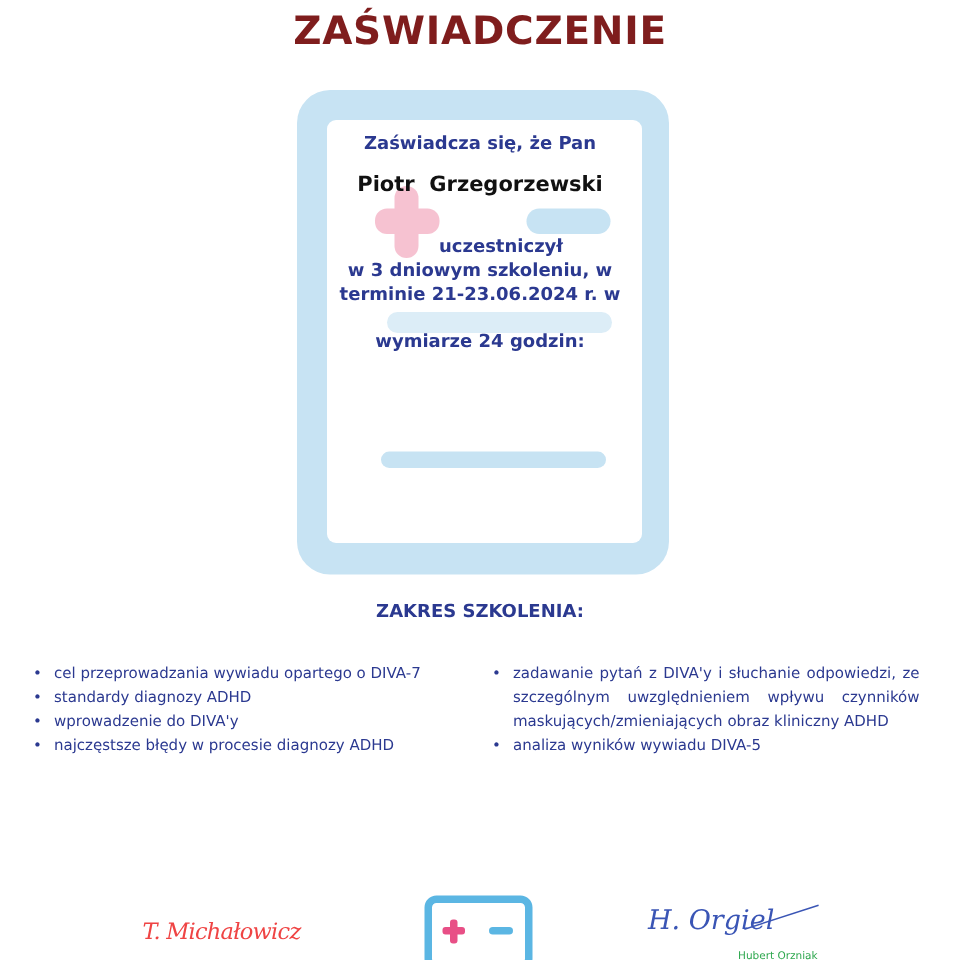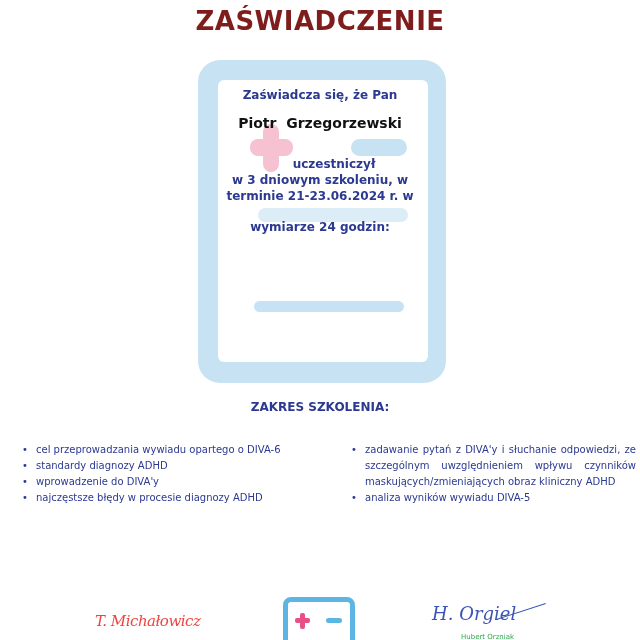--- a/index.html
+++ b/index.html
@@ -20,30 +20,30 @@
   .t2 { top:157px; font-size:12px; color:#2b3990; line-height:15px; padding-left:28px; }
   .t3 { top:173px; font-size:12px; color:#2b3990; line-height:15px; }
   .t4 { top:189px; font-size:12px; color:#2b3990; line-height:15px; }
   .t5 { top:220px; font-size:12px; color:#2b3990; line-height:15px; }
   .course { left:100px; width:440px; text-align:center; top:230px; font-size:16.5px; font-weight:bold; color:#e8176f; line-height:24px; }
   .zakres { left:0; width:640px; top:400px; text-align:center; font-size:12px; font-weight:bold; color:#2b3990; }
   ul.list { list-style:none; font-size:10px; color:#2b3990; line-height:16px; }
   ul.list li { position:relative; padding-left:14px; }
   ul.list li::before { content:"•"; position:absolute; left:0; top:0; color:#2b3990; }
   .list-left { left:22px; top:442px; width:300px; }
-  .list-right { left:351px; top:442px; width:285px; }
+  .list-right { left:328px; top:442px; width:285px; }
   .list-right li { text-align:justify; }
   .sig-left { left:95px; top:612px; font-family:"DejaVu Serif", serif; font-style:italic; font-size:15px; color:#ef4444; letter-spacing:-0.5px; }
   .logo { left:283px; top:597px; width:72px; height:50px; border:5px solid #5bb6e3; border-radius:8px; background:#fff; }
   .logo-plus-v { left:300px; top:613px; width:5px; height:16px; background:#e84f86; border-radius:2px; }
   .logo-plus-h { left:295px; top:618px; width:15px; height:5px; background:#e84f86; border-radius:2px; }
   .logo-minus { left:326px; top:618px; width:16px; height:5px; background:#5bb6e3; border-radius:3px; }
   .sig-right { left:432px; top:603px; font-family:"DejaVu Serif", serif; font-style:italic; font-size:18px; color:#3a55b5; }
   .sig-right-line { left:495px; top:611px; width:52px; height:1px; background:#3a55b5; transform:rotate(-18deg); }
-  .sig-right-name { left:437px; top:633px; font-size:7px; color:#2fa84f;padding-left:24px; }
+  .sig-right-name { left:468px; top:633px; font-size:7px; color:#2fa84f;padding-left:24px; }
 </style>
 </head>
 <body>
 
 <div class="abs title">ZAŚWIADCZENIE</div>
 
 <div class="abs frame"></div>
 <div class="abs frame-inner"></div>
 <div class="abs cross-v"></div>
 <div class="abs cross-h"></div>
@@ -57,21 +57,21 @@
 <div class="abs center-text t3">w 3 dniowym szkoleniu, w</div>
 <div class="abs center-text t4">terminie 21-23.06.2024 r. w</div>
 <div class="abs center-text t5">wymiarze 24 godzin:</div>
 
 <div class="abs course">
 </div>
 
 <div class="abs zakres">ZAKRES SZKOLENIA:</div>
 
 <ul class="abs list list-left">
-  <li>cel przeprowadzania wywiadu opartego o DIVA-6</li>
+  <li>cel przeprowadzania wywiadu opartego o DIVA-7</li>
   <li>standardy diagnozy ADHD</li>
   <li>wprowadzenie do DIVA'y</li>
   <li>najczęstsze błędy w procesie diagnozy ADHD</li>
 </ul>
 
 <ul class="abs list list-right">
   <li>zadawanie pytań z DIVA'y i słuchanie odpowiedzi, ze szczególnym uwzględnieniem wpływu czynników maskujących/zmieniających obraz kliniczny ADHD</li>
   <li>analiza wyników wywiadu DIVA-5</li>
 </ul>
 

